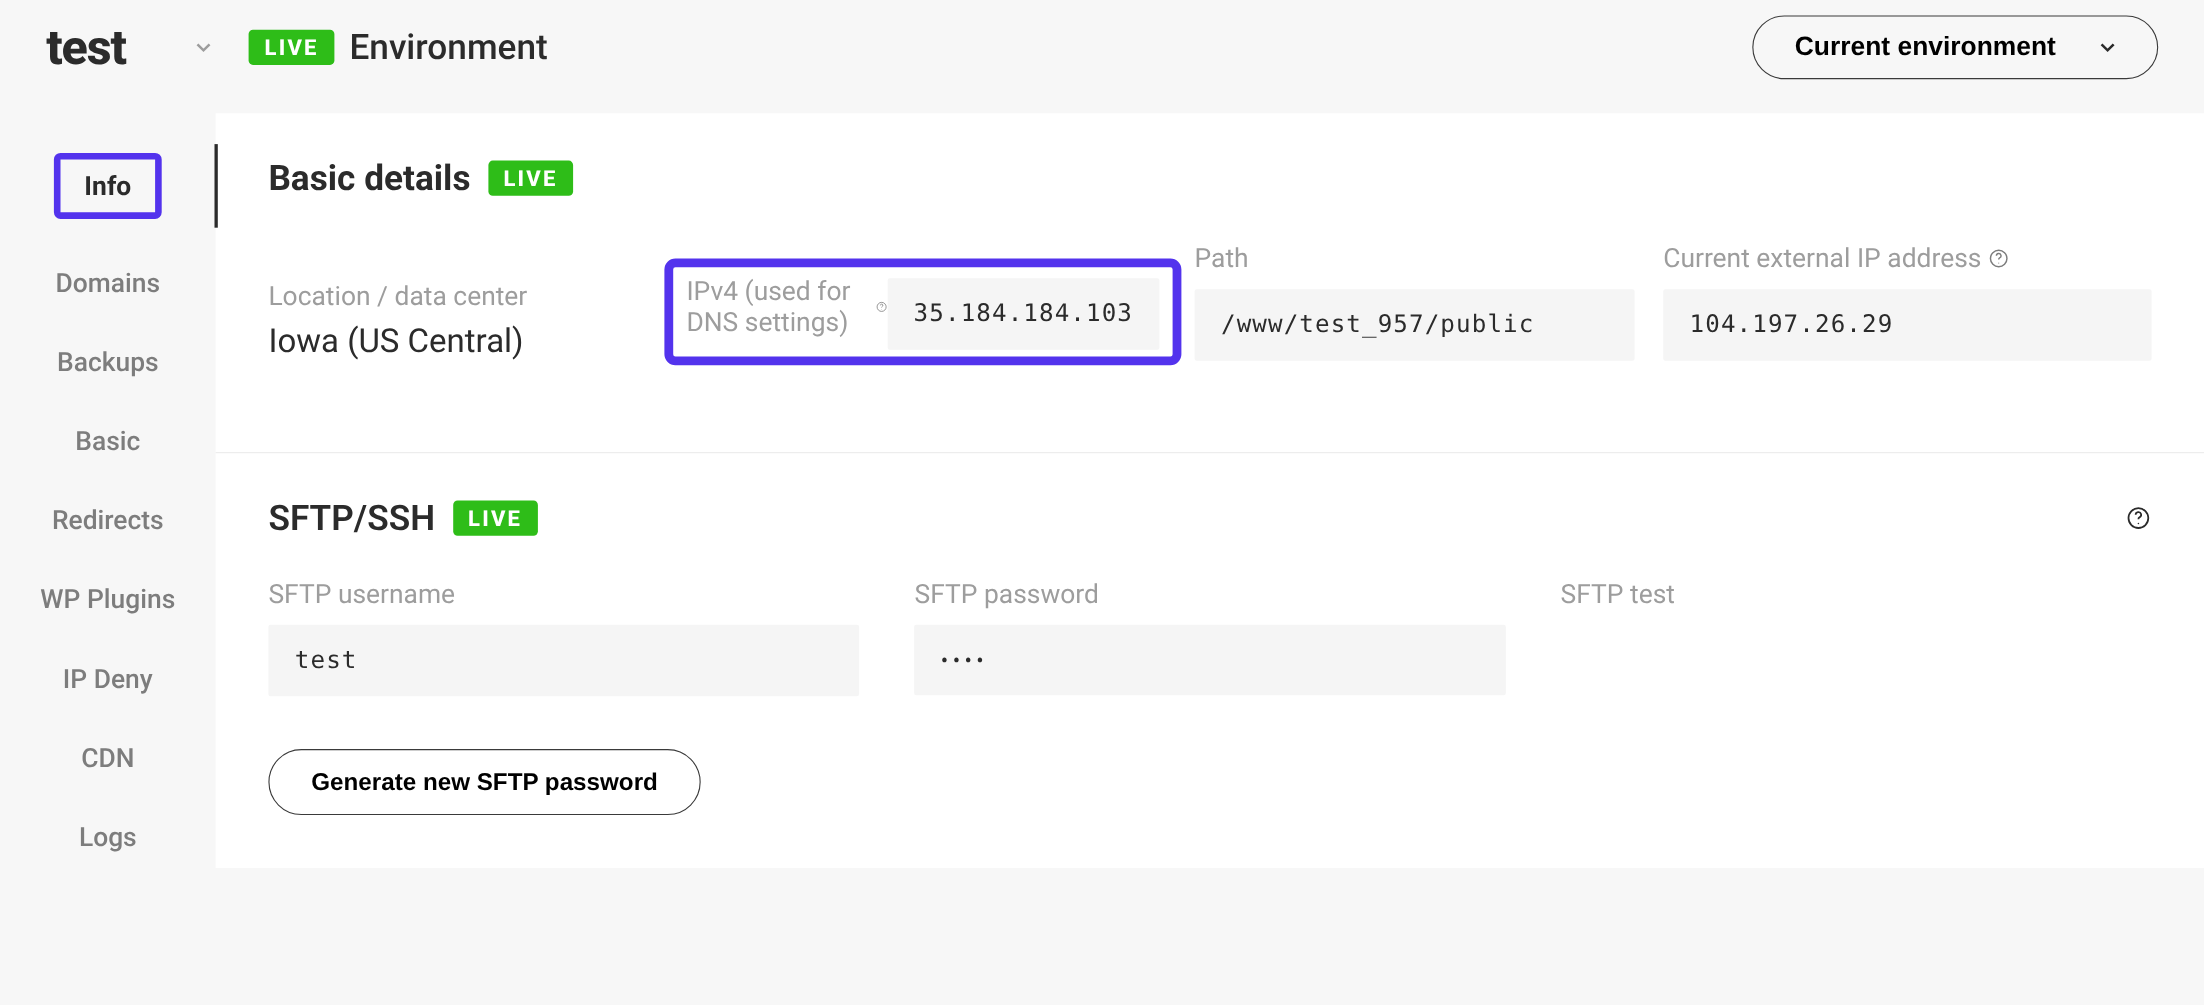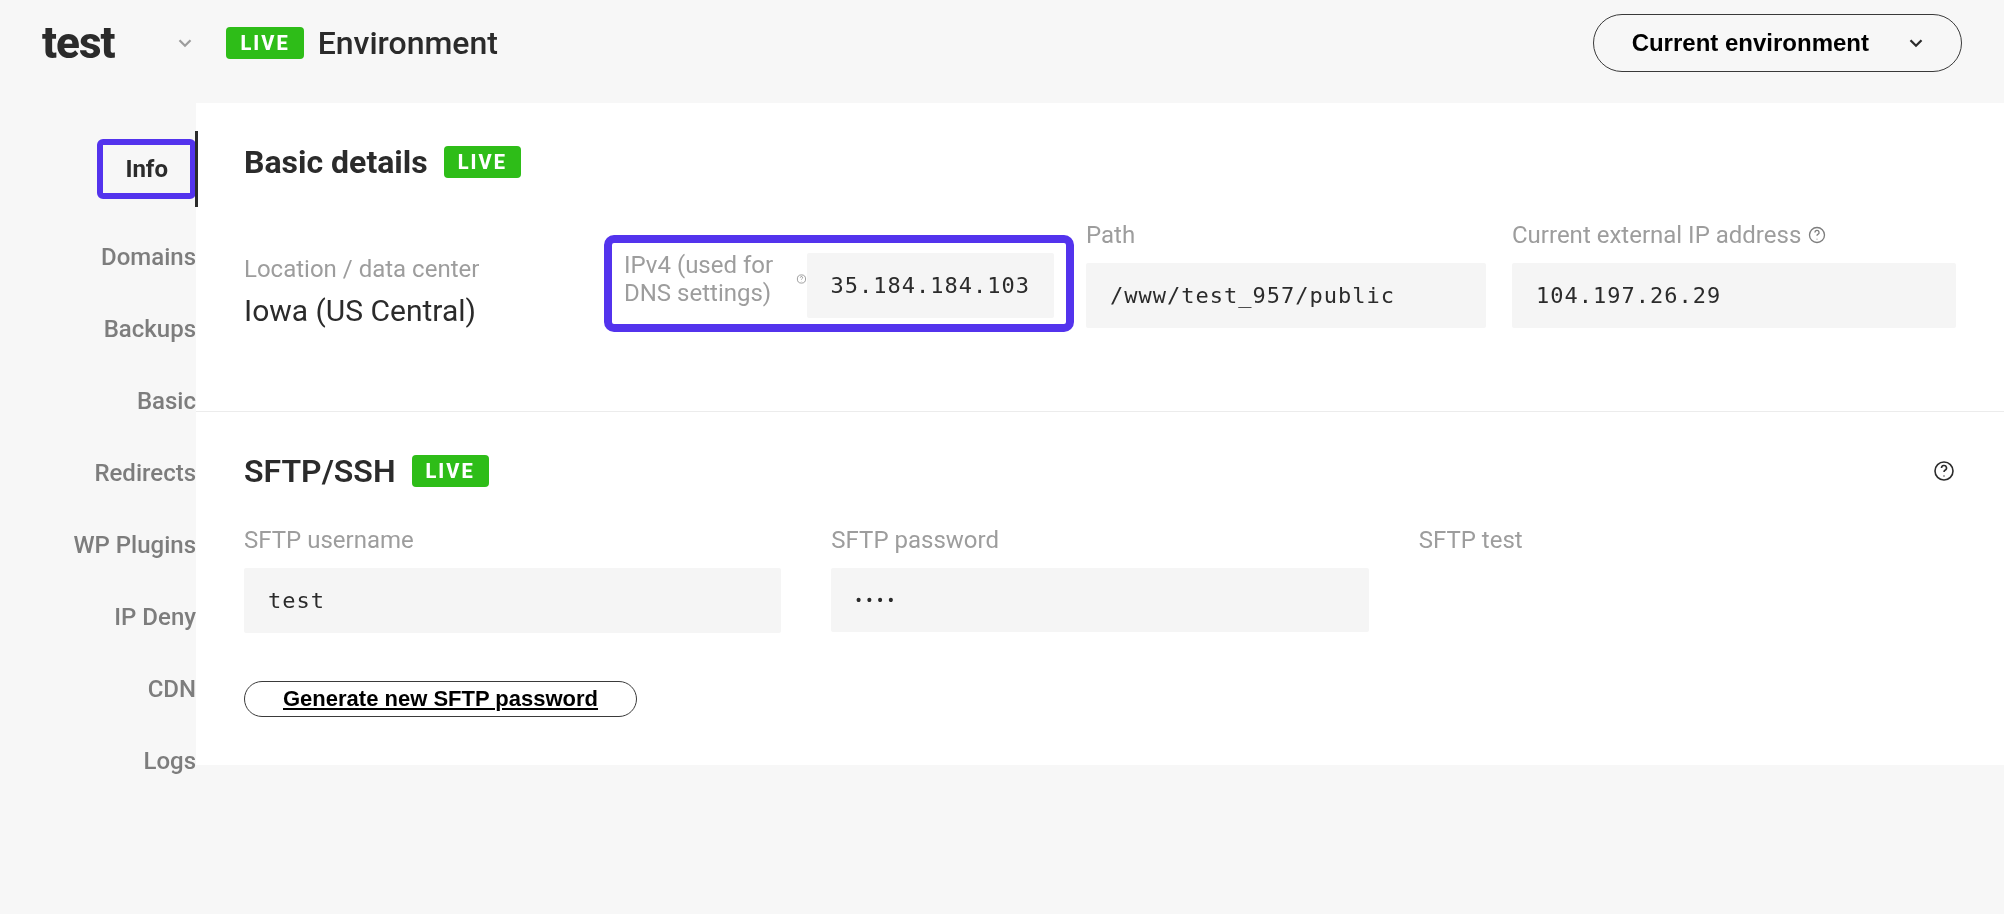--- a/index.html
+++ b/index.html
@@ -28,21 +28,21 @@
   .badge-live{background:var(--green);color:#fff;font-weight:800;font-size:20px;letter-spacing:2px;padding:6px 14px;border-radius:4px;line-height:1;}
   .env-label{font-size:32px;font-weight:500;color:var(--text);}
   .change-env{display:flex;align-items:center;gap:36px;border:1.5px solid var(--outline);border-radius:44px;padding:14px 34px 14px 38px;background:transparent;cursor:pointer;}
   .change-env span{font-size:24px;font-weight:700;}
   .change-env svg{width:22px;height:22px;stroke:var(--text);stroke-width:2.5;fill:none;}
 
   
   .layout{display:flex;align-items:flex-start;}
   .sidebar{width:196px;padding-top:46px;flex:0 0 196px;display:flex;flex-direction:column;align-items:center;gap:28px;border-right:1.5px solid var(--text);min-height:790px;border-right:none;}
   
-  .side-item{font-size:24px;font-weight:500;color:var(--muted);cursor:pointer;padding:8px 0;width:100%;text-align:right;position:relative;}
+  .side-item{font-size:24px;font-weight:500;color:var(--muted);cursor:pointer;padding:8px 0;width:100%;text-align:center;position:relative;}
   .side-item.active{color:var(--text);font-weight:700;}
   .side-item.active .side-box{border:6px solid var(--purple);border-radius:6px;padding:10px 22px;display:inline-block;}
   .side-tick{position:absolute;right:-2px;top:0;bottom:0;width:3px;background:var(--text);display:none;}
   .side-item.active .side-tick{display:block;}
 
   .content{flex:1;padding-top:18px;}
   .card{background:var(--card);padding:40px 48px 48px 48px;min-height:220px;}
   .card + .card{border-top:1px solid var(--border);margin-top:0;}
 
   .section-head{display:flex;align-items:center;gap:16px;}
@@ -56,21 +56,21 @@
 
   .details-grid{display:flex;gap:26px;margin-top:40px;align-items:flex-end;}
   .col{flex:1;min-width:0;}
   .col-lbl{font-size:24px;color:var(--muted2);font-weight:400;display:flex;align-items:center;gap:2px;}
   .col-val-text{font-size:30px;color:var(--text);font-weight:400;margin-top:10px;}
   .val-box{margin-top:14px;background:var(--field);border-radius:2px;padding:20px 24px;font-family:ui-monospace,SFMono-Regular,Menlo,Consolas,monospace;font-size:22px;color:var(--text);letter-spacing:1px;}
 
   .ipv4-highlight{outline:8px solid var(--purple);outline-offset:-4px;border-radius:6px;padding:0 16px 10px 16px;margin:-2px 0 0 -22px;display:flex;flex-direction:row;width:100%;box-sizing:content-box;}
 
   .sftp-grid{display:flex;gap:50px;margin-top:36px;}
-  .btn-outline{margin-top:48px;display:inline-flex;align-items:flex-start;border:1.5px solid var(--outline);border-radius:44px;padding:4px 38px;background:transparent;cursor:pointer;font-size:22px;font-weight:700;text-decoration:underline;}
+  .btn-outline{margin-top:48px;display:inline-flex;align-items:flex-start;border:1.5px solid var(--outline);border-radius:44px;padding:16px 38px;background:transparent;cursor:pointer;font-size:22px;font-weight:700;}
 </style>
 </head>
 <body>
 
 <div class="topbar">
   <div class="topbar-left">
     <div class="site-select">
       <span class="site-name">test</span>
       <span class="chevron-down">
         <svg viewBox="0 0 24 24">

